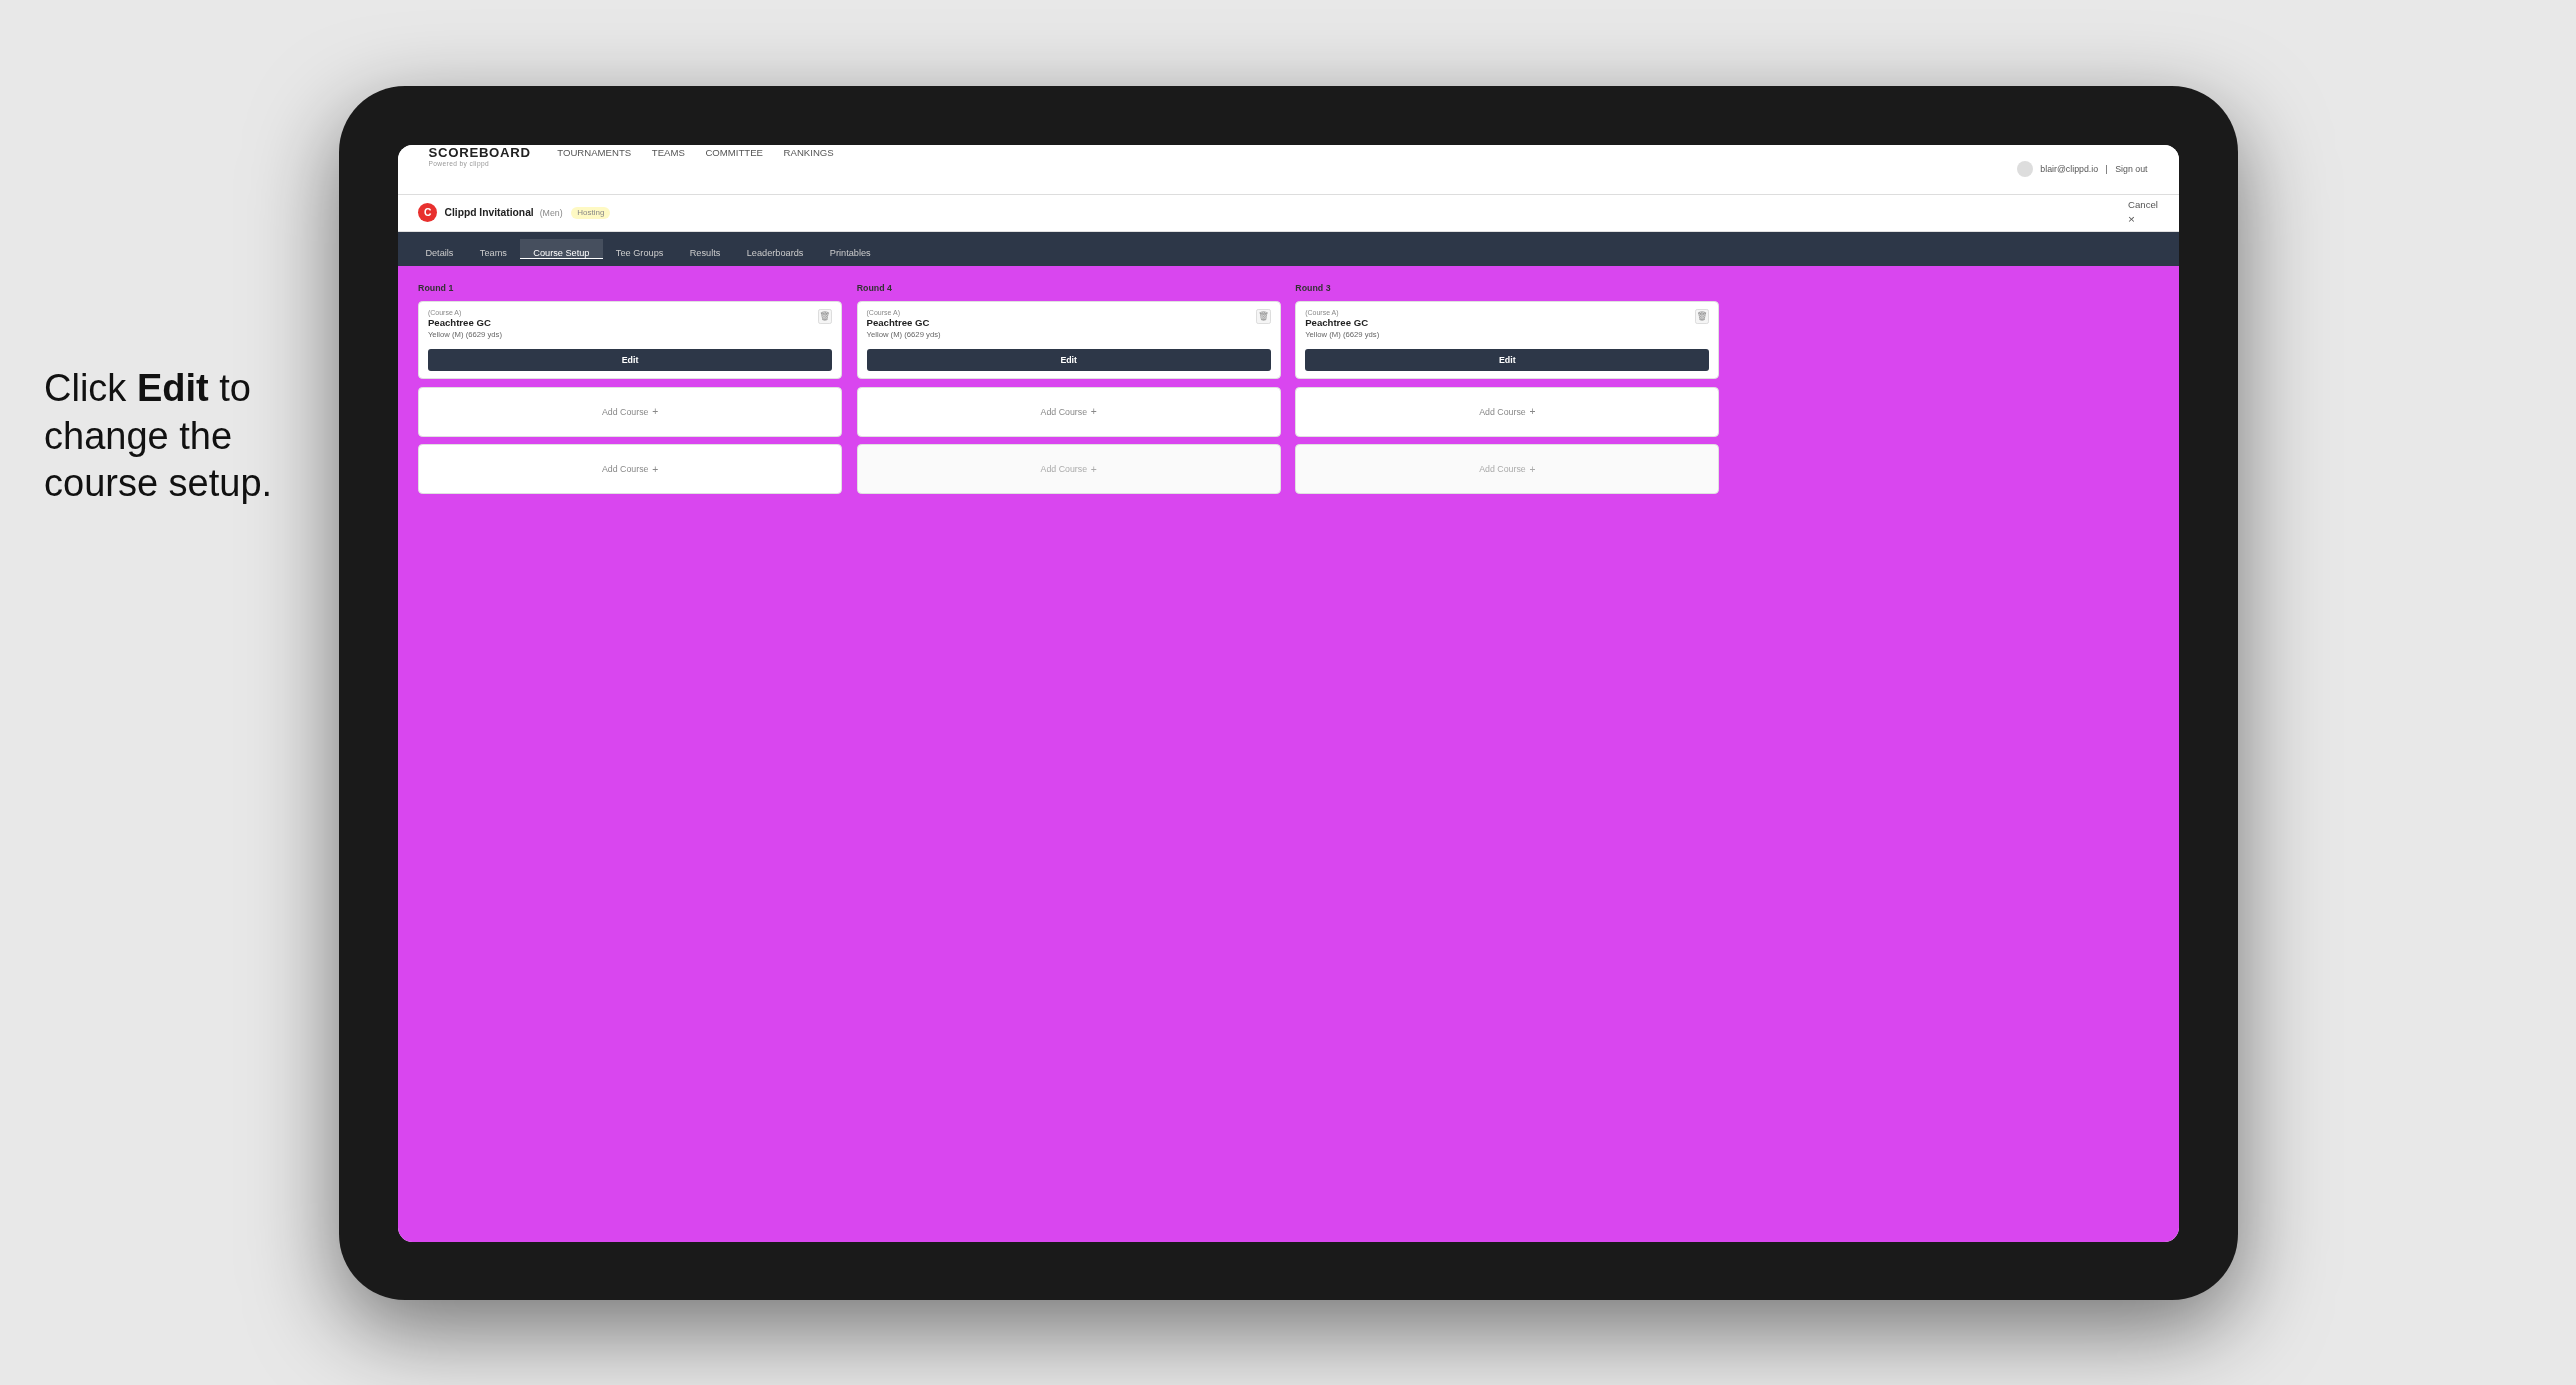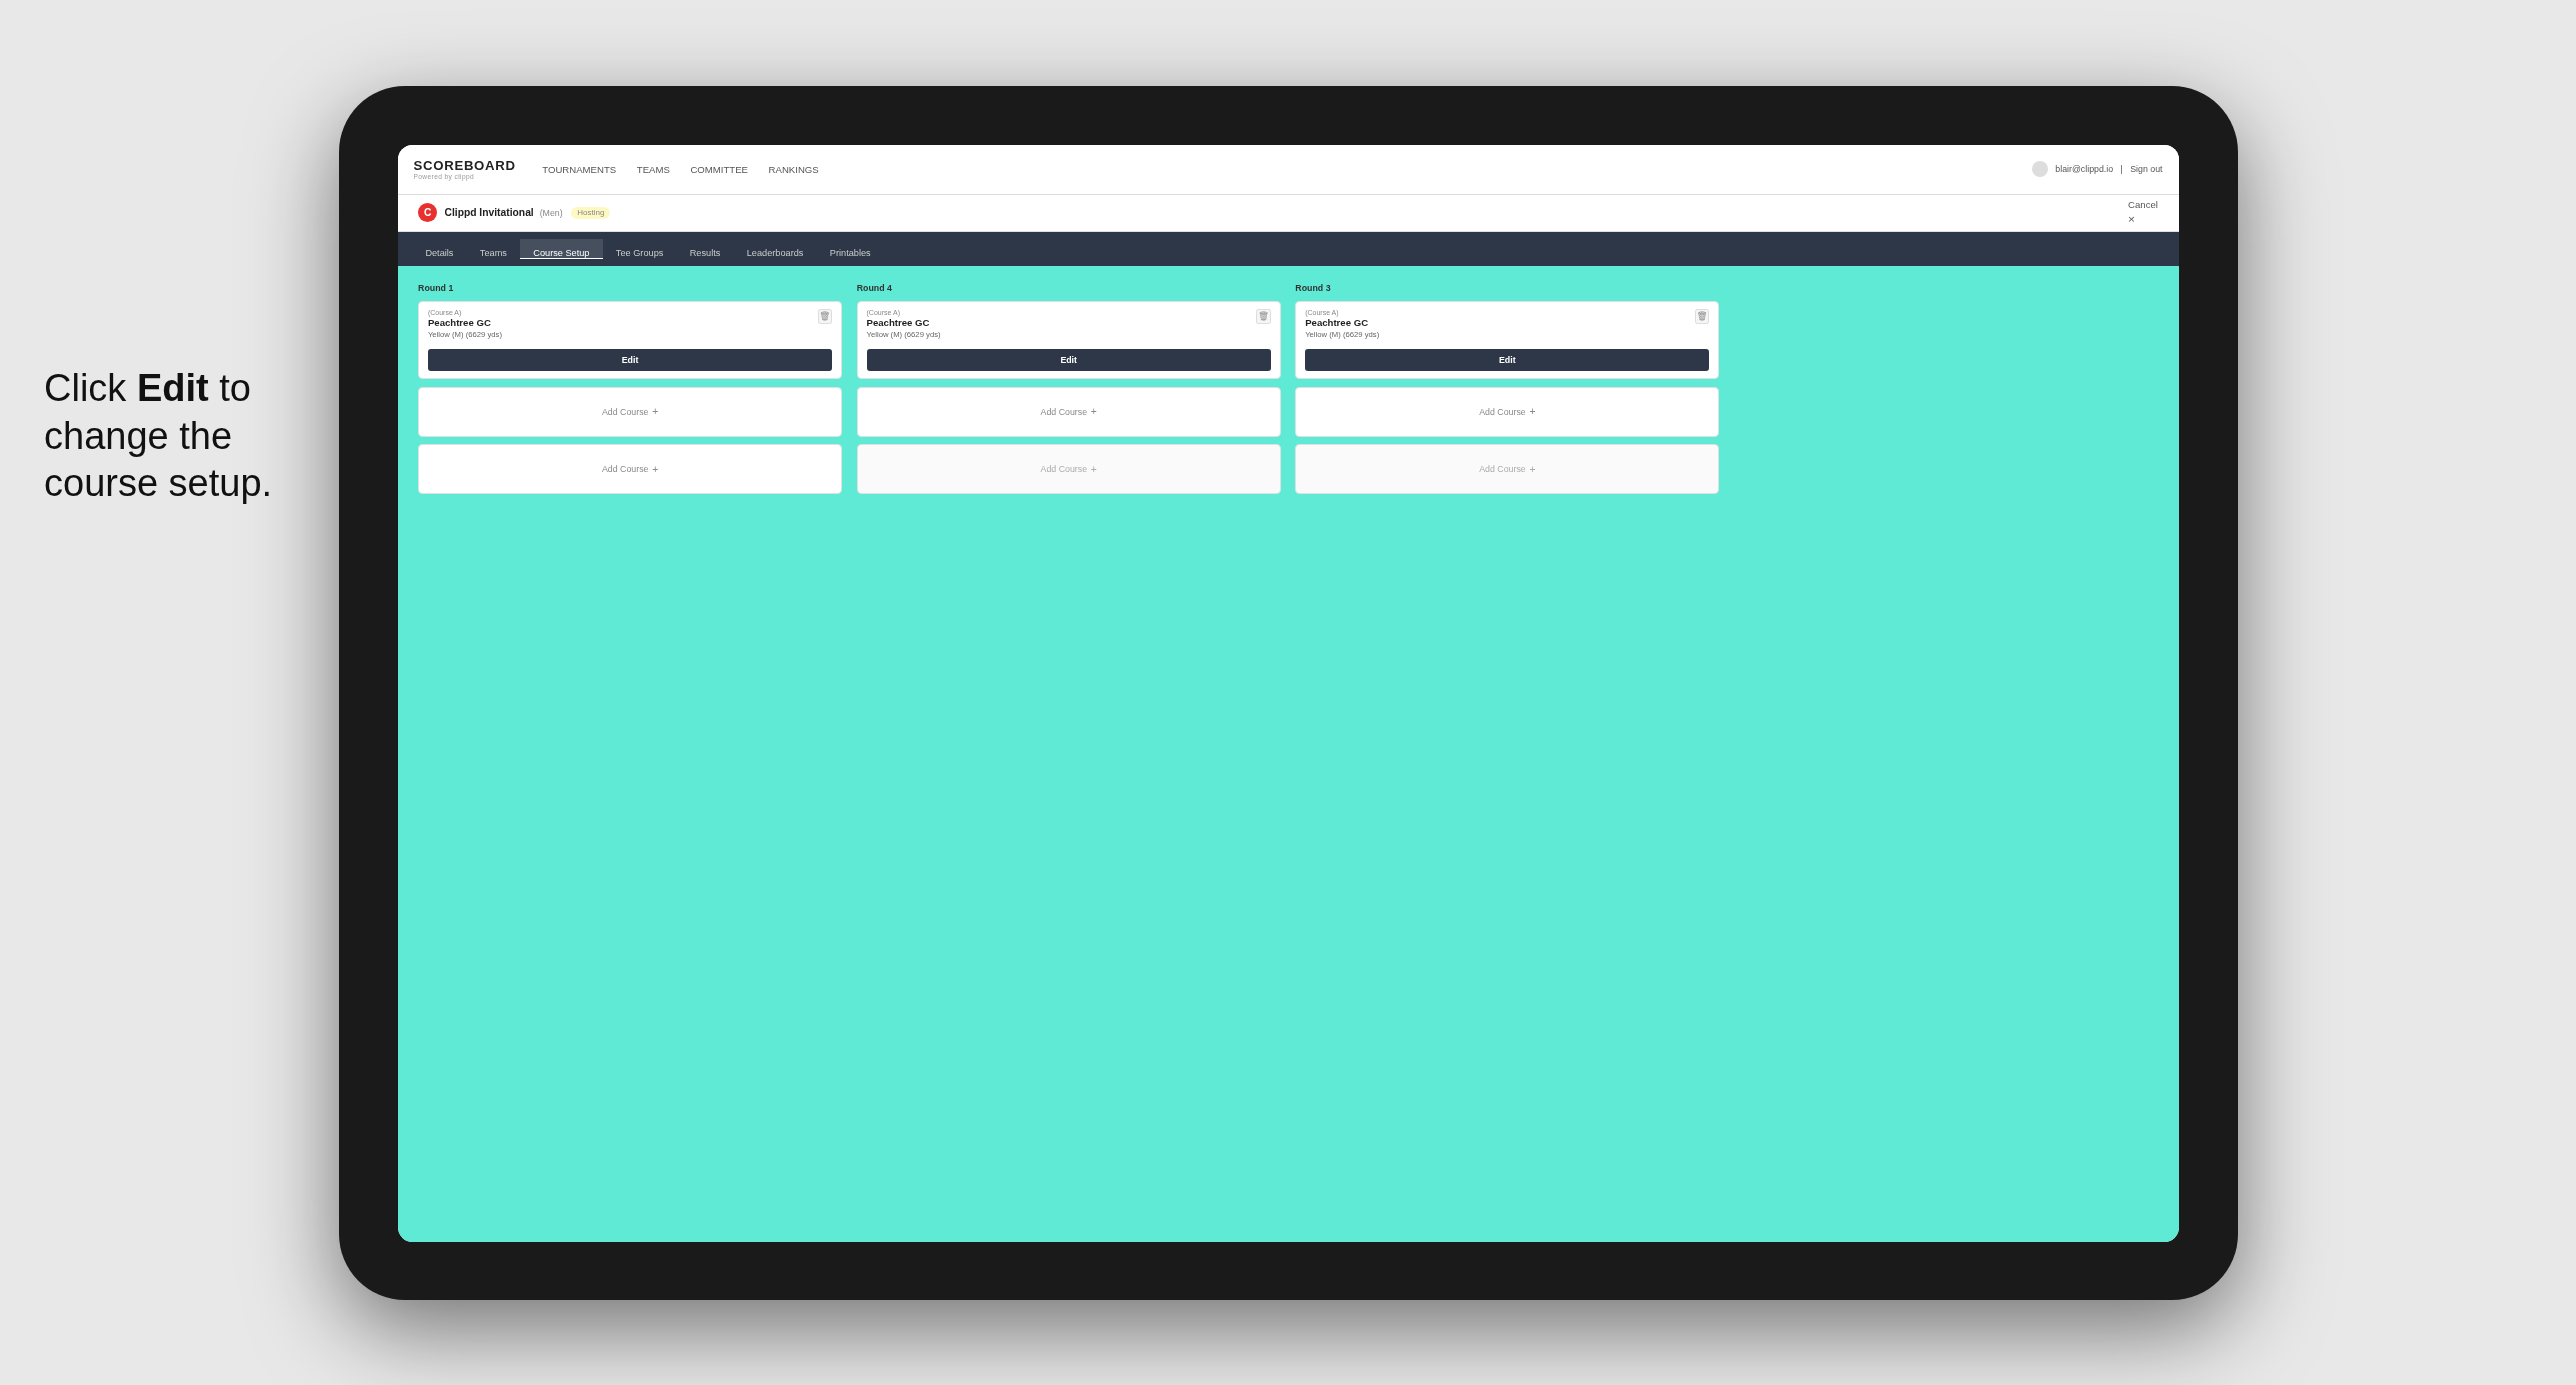--- a/index.html
+++ b/index.html
@@ -60,22 +60,21 @@
       overflow: hidden;
       display: flex;
       flex-direction: column;
     }
 
     
     .top-nav {
       background: #fff;
       border-bottom: 0.7px solid #ddd;
       display: flex;
-      align-items: center;
-      padding: 0 16px;
+      padding: 0 31px;
       height: 50px;
       flex-shrink: 0;
     }
     .logo-area {
       display: flex;
       flex-direction: column;
       margin-right: 26.5px;
     }
     .logo-scoreboard {
       font-size: 13.2px;
@@ -189,21 +188,21 @@
     }
     .tab-item.active {
       color: #fff;
       background: rgba(255,255,255,0.12);
       border-bottom: 1.5px solid #fff;
     }
 
     
     .main-content {
       flex: 1;
-      background: #5eead4;
+      background: #d946ef;
       padding: 17.7px 20.6px;
       overflow-y: auto;
     }
 
     
     .rounds-grid {
       display: grid;
       grid-template-columns: 1fr 1fr 1fr 1fr;
       gap: 14.7px;
       align-items: start;

